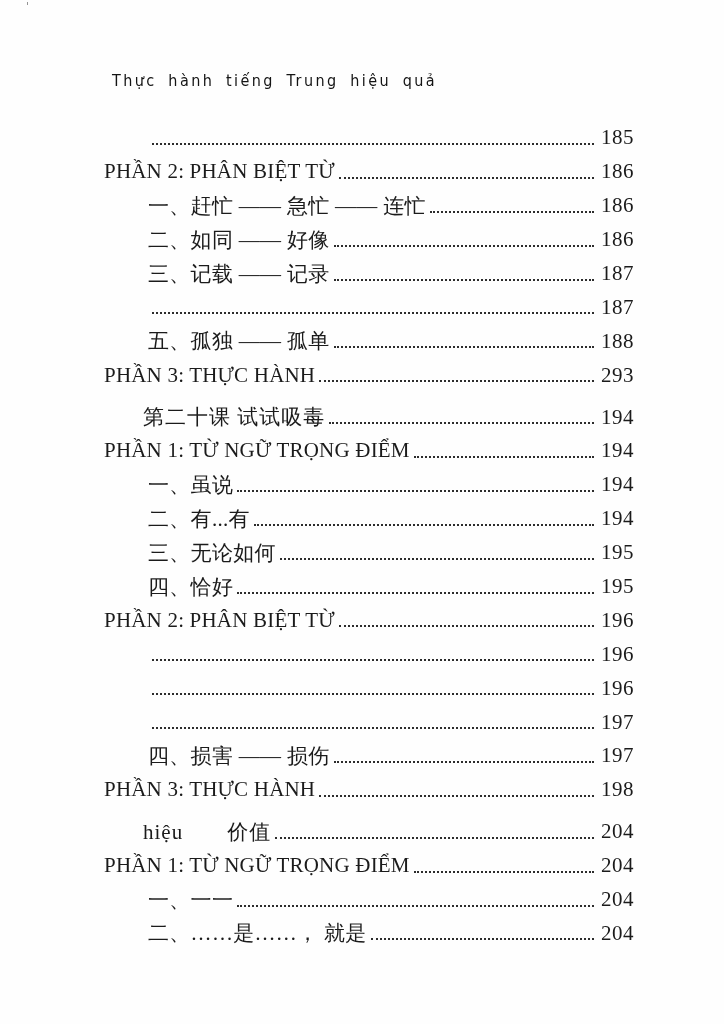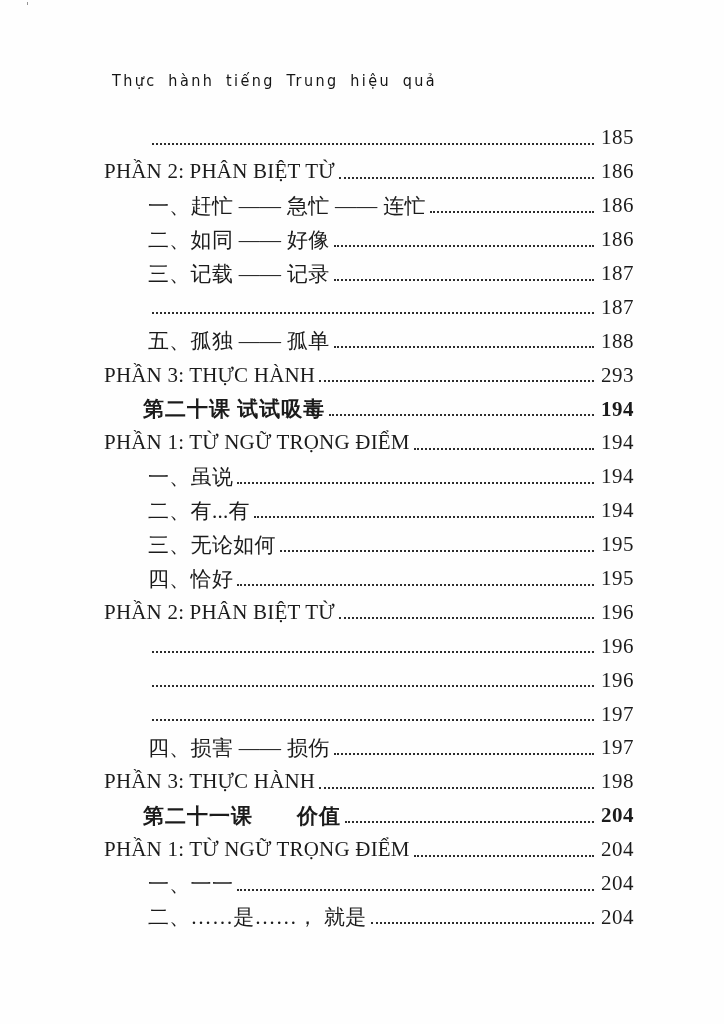--- a/index.html
+++ b/index.html
@@ -66,21 +66,22 @@
   .toc-page {
     flex: 0 0 auto;
     min-width: 34px;
     text-align: right;
     letter-spacing: 0.5px;
   }
   .level-section .toc-label { letter-spacing: 0.2px; text-align: right; }
   .level-sub { padding-left: 44px; }
   .level-lesson {
     padding-left: 39px;
-    font-weight: 700;
+    font-weight: 400;
+    margin-top: 8px;
   }
   .level-lesson .toc-label { letter-spacing: 1px; }
 </style>
 </head>
 <body>
 
 <div class="page">
   <span class="corner-mark">'</span>
 
   <div class="running-header">Thực hành tiếng Trung hiệu quả</div>
@@ -175,21 +176,21 @@
     <span class="toc-label">四、损害 —— 损伤</span>
     <span class="toc-leader"></span>
     <span class="toc-page">197</span>
   </div>
       <div class="toc-row level-section">
     <span class="toc-label">PHẦN 3: THỰC HÀNH</span>
     <span class="toc-leader"></span>
     <span class="toc-page">198</span>
   </div>
       <div class="toc-row level-lesson">
-    <span class="toc-label">第二十一课　　价值</span>
+    <span class="toc-label">hiệu　　价值</span>
     <span class="toc-leader"></span>
     <span class="toc-page">204</span>
   </div>
       <div class="toc-row level-section">
     <span class="toc-label">PHẦN 1: TỪ NGỮ TRỌNG ĐIỂM</span>
     <span class="toc-leader"></span>
     <span class="toc-page">204</span>
   </div>
       <div class="toc-row level-sub">
     <span class="toc-label">一、一一</span>

